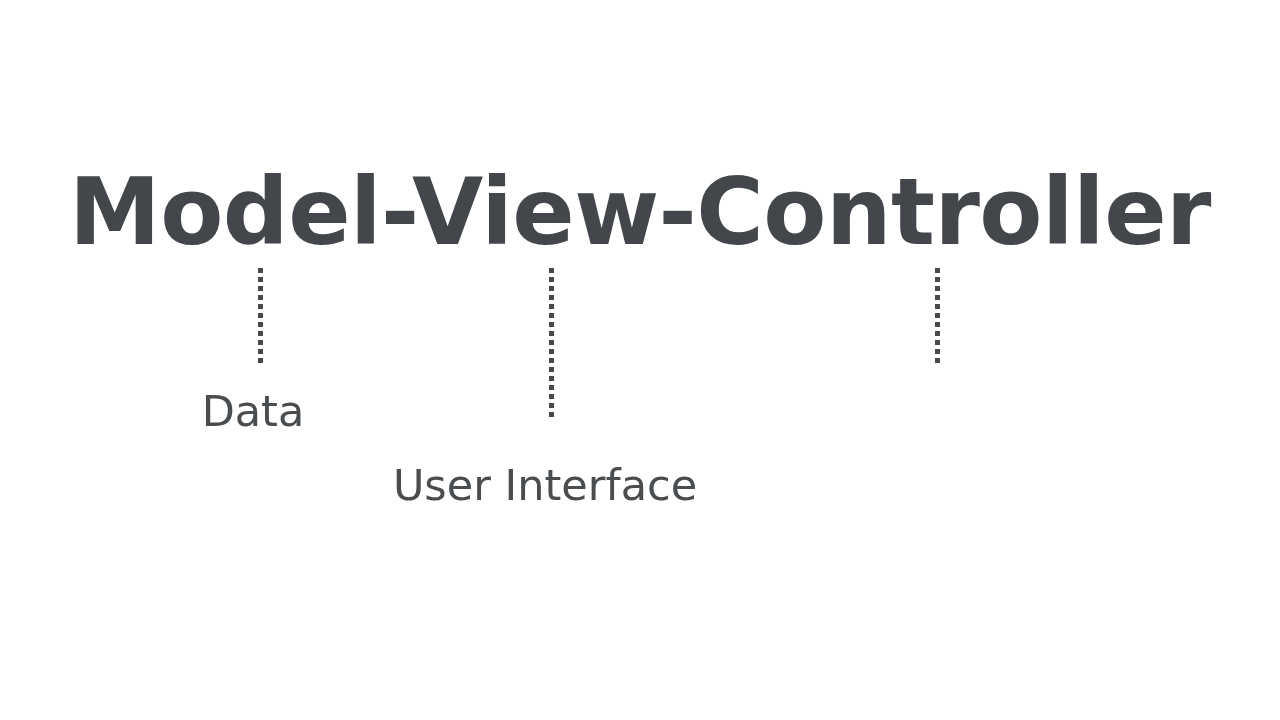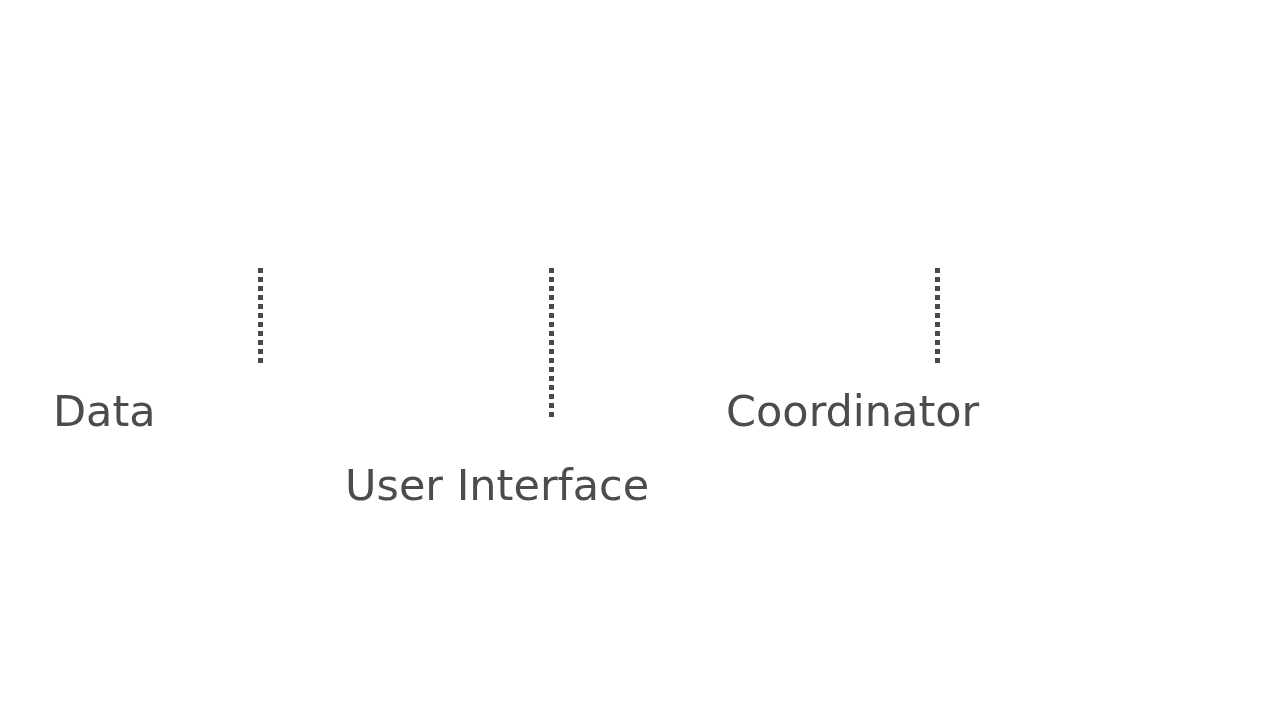--- a/index.html
+++ b/index.html
@@ -65,21 +65,21 @@
 
   
   .sublabel {
     position: absolute;
     font-family: "DejaVu Sans", sans-serif;
     font-weight: 400;
     font-size: 43px;
     line-height: 52px;
     color: #4a4d50;
     white-space: nowrap;
-    text-align: left;
+    text-align: center;
   }
   .sublabel.l-data {
     left: 53px;
     top: 385px;
     width: 400px;
   }
   .sublabel.l-ui {
     left: 345px;
     top: 459px;
     width: 400px;
@@ -88,22 +88,22 @@
     left: 726px;
     top: 385px;
     width: 400px;
   }
 </style>
 </head>
 <body>
 
 <div id="slide">
 
+  <div class="title">Model-View-Controller</div>
 
   <div class="connector c-model"></div>
   <div class="connector c-view"></div>
   <div class="connector c-controller"></div>
 
   <div class="sublabel l-data">Data</div>
   <div class="sublabel l-ui">User Interface</div>
-  <div class="sublabel l-coordinator">Coordinator</div>
 
 </div>
 
 </body></html>

